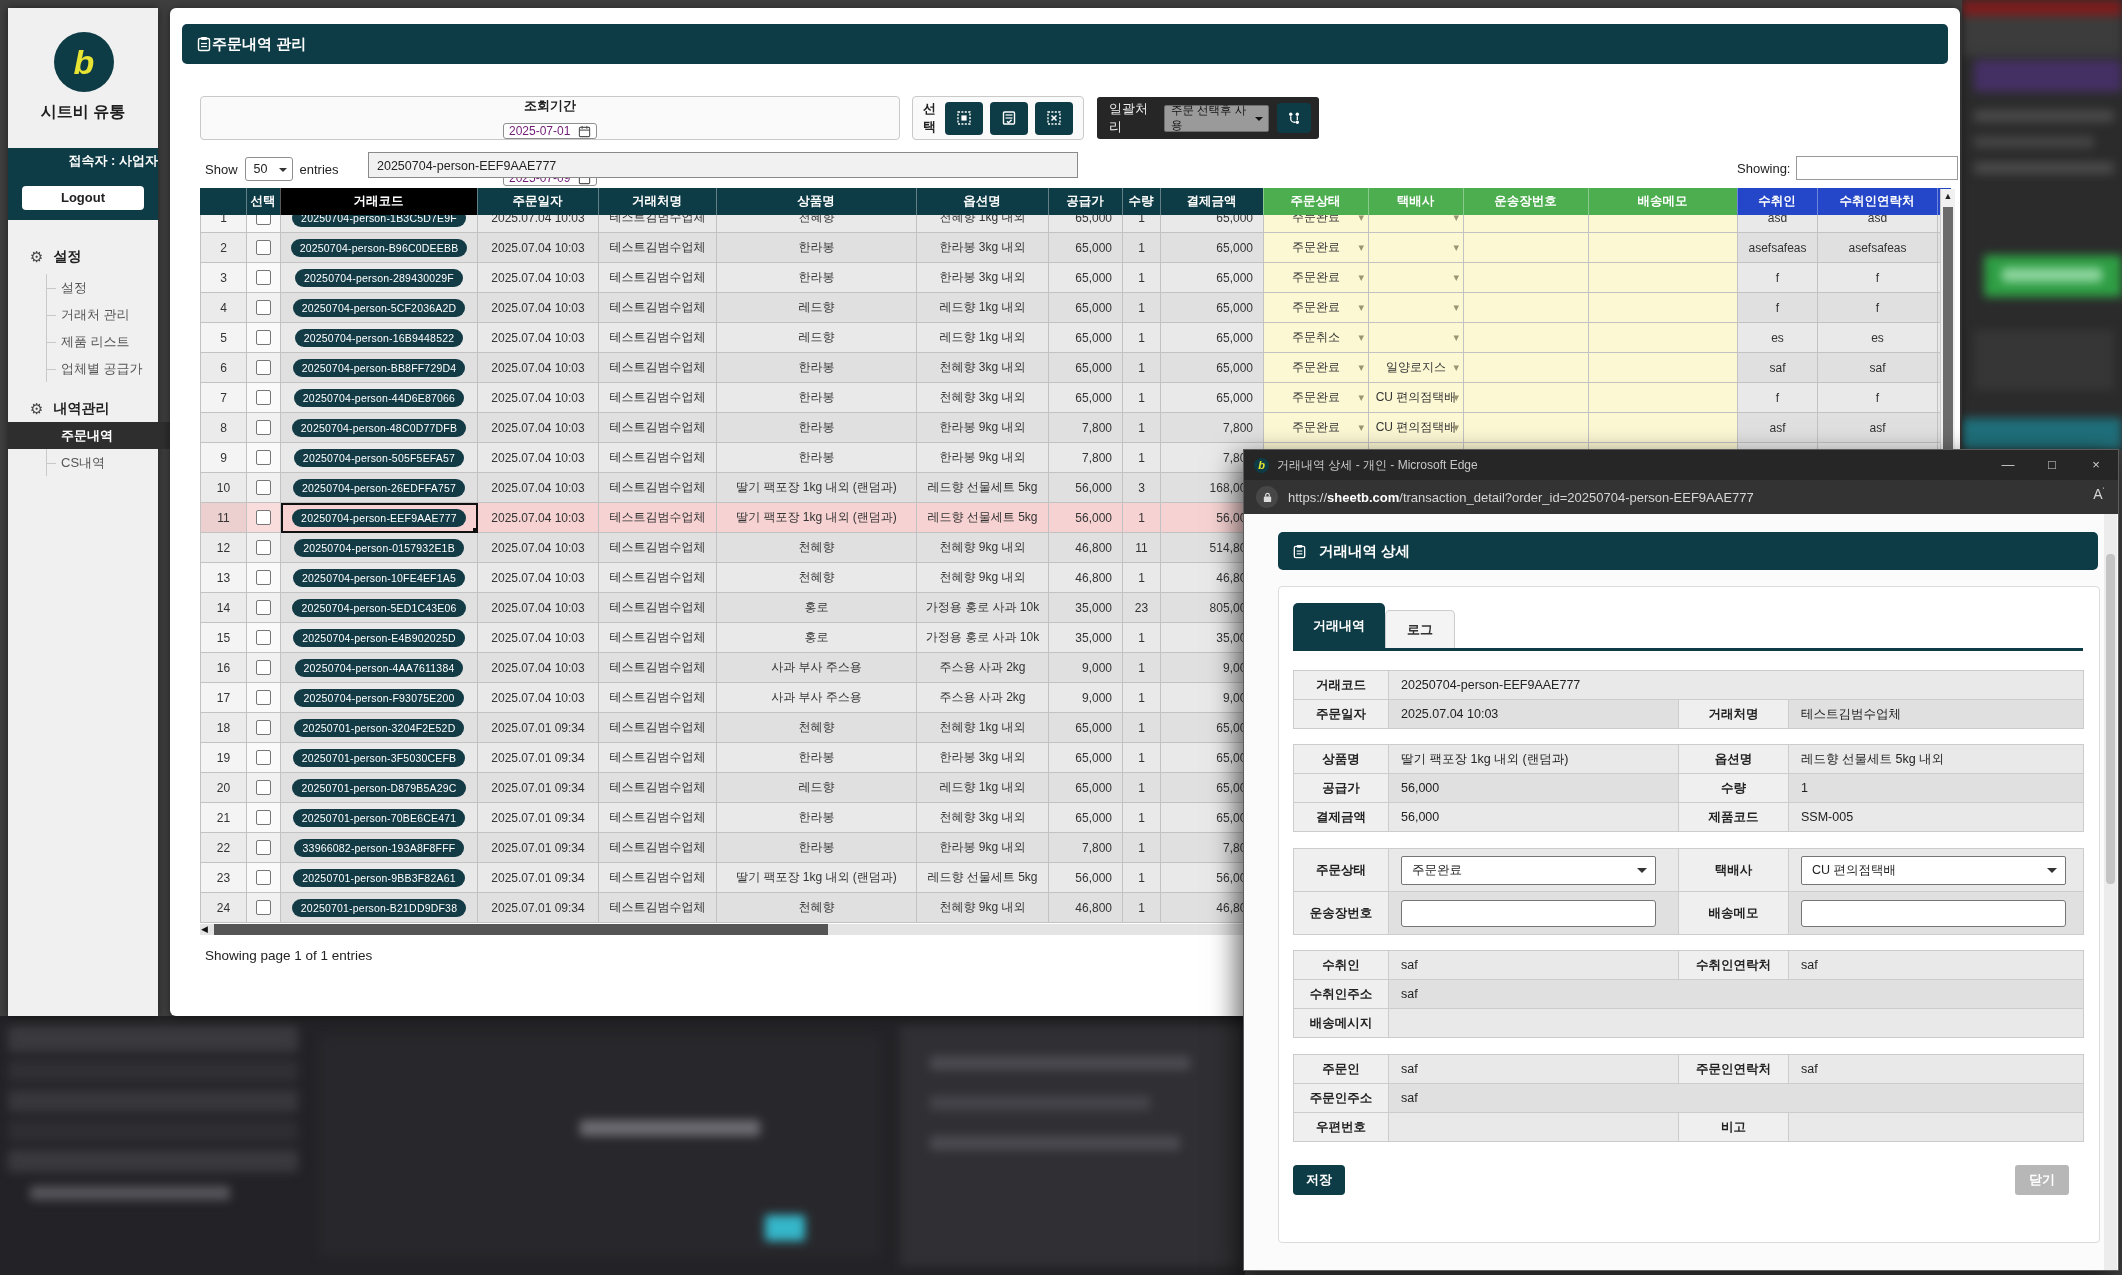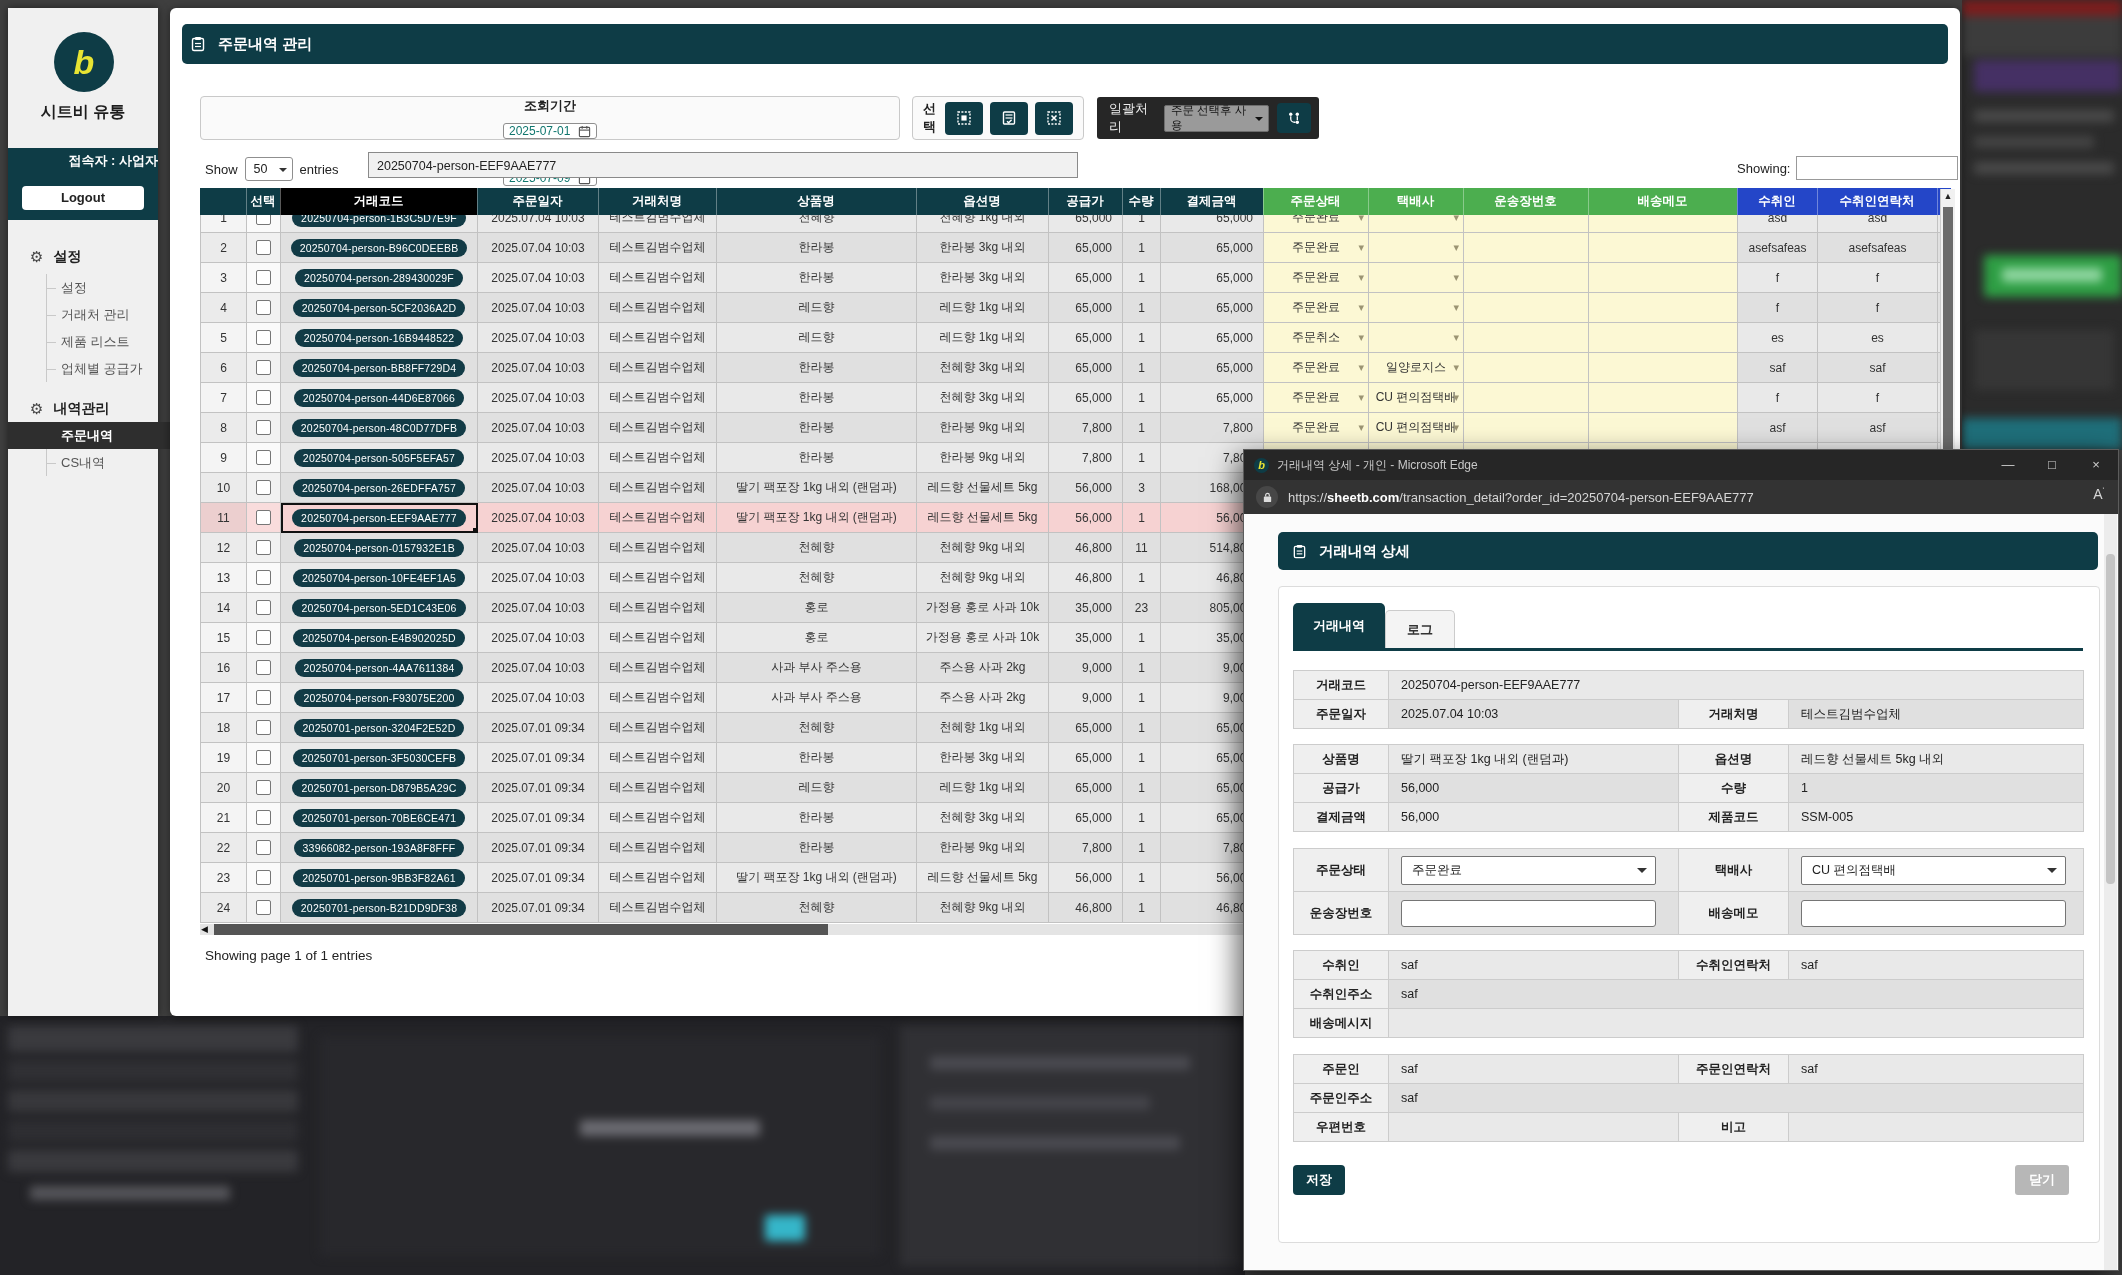--- a/index.html
+++ b/index.html
@@ -18,26 +18,26 @@
   .logout-btn{position:absolute;left:14px;top:38px;width:122px;height:24px;background:#fff;border-radius:4px;text-align:center;line-height:24px;font-size:13px;font-weight:bold;color:#222;cursor:pointer;}
   .sec-title{position:absolute;left:0;width:100%;display:flex;align-items:center;gap:10px;padding-left:22px;box-sizing:border-box;font-size:14px;font-weight:bold;color:#222;}
   .gear{font-size:15px;color:#444;}
   .tree{position:absolute;left:38px;margin:0;padding:0;list-style:none;border-left:1px solid #c9c9c9;width:112px;}
   .tree li{position:relative;height:27px;line-height:27px;padding-left:14px;font-size:13px;color:#555;cursor:pointer;}
   .tree li::before{content:"";position:absolute;left:0;top:50%;width:9px;height:1px;background:#c9c9c9;}
   .tree li.active{background:#2e2e2e;color:#fff;font-weight:bold;margin-left:-39px;padding-left:53px;width:136px;}
   .tree li.active::before{display:none;}
   
   .main-card{position:absolute;left:170px;top:8px;width:1790px;height:1008px;background:#fff;border-radius:6px;box-shadow:0 1px 10px rgba(0,0,0,.45);}
-  .title-bar{position:absolute;left:182px;top:24px;width:1766px;height:40px;background:#0e3c46;border-radius:5px;display:flex;align-items:center;gap:12px;padding-left:8px;box-sizing:border-box;}
+  .title-bar{position:absolute;left:182px;top:24px;width:1766px;height:40px;background:#0e3c46;border-radius:5px;display:flex;align-items:center;padding-left:14px;box-sizing:border-box;}
   .title-bar .tt{color:#fff;font-size:15px;font-weight:bold;}
   .grp{position:absolute;display:flex;align-items:center;border:1px solid #c9c9c9;border-radius:4px;background:#fafafa;box-sizing:border-box;}
   .grp1{left:200px;top:96px;width:700px;height:44px;padding:0 10px;gap:8px;flex-direction:column;}
   .grp-lab{font-size:13px;font-weight:bold;color:#222;}
-  .date-inp{display:flex;align-items:center;justify-content:space-between;width:94px;height:28px;border:1px solid #8f8f8f;border-radius:3px;background:#fff;font-size:12px;color:#0f766e;padding:0 5px;box-sizing:border-box;cursor:text;}
+  .date-inp{display:flex;align-items:center;justify-content:space-between;width:94px;height:28px;border:1px solid #8f8f8f;border-radius:3px;background:#fff;font-size:12px;color:#701a75;padding:0 5px;box-sizing:border-box;cursor:text;}
   .fselect{position:relative;height:30px;border:1px solid #878787;border-radius:3px;background:#fff;font-size:12.5px;font-weight:bold;color:#000000;display:flex;align-items:center;padding:0 22px 0 8px;box-sizing:border-box;cursor:pointer;}
   .fselect::after{content:"";position:absolute;right:7px;top:12px;border:4.5px solid transparent;border-top-color:#333;}
   .tealbtn{width:38px;height:33px;background:#0e3c46;border-radius:4px;display:flex;align-items:center;justify-content:center;cursor:pointer;flex:none;}
   .grp2{left:912px;top:96px;width:172px;height:44px;padding:0 10px;gap:7px;}
   .batch{position:absolute;left:1097px;top:97px;width:222px;height:42px;background:#262626;border-radius:3px;display:flex;align-items:center;gap:8px;padding:0 8px 0 12px;box-sizing:border-box;}
   .batch-lab{color:#eee;font-size:13px;}
   .batch-sel{position:relative;width:114px;height:27px;background:#9a9a9a;border:1px solid #6e6e6e;border-radius:2px;font-size:11.5px;color:#111;display:flex;align-items:center;padding:0 16px 0 6px;box-sizing:border-box;cursor:pointer;}
   .batch-sel::after{content:"";position:absolute;right:5px;top:11px;border:4px solid transparent;border-top-color:#111;}
   .entries-row{position:absolute;left:205px;top:157px;display:flex;align-items:center;gap:7px;font-size:13px;color:#222;}
   .mini-sel{position:relative;width:48px;height:24px;border:1px solid #8f8f8f;border-radius:3px;background:#fff;font-size:12.5px;display:flex;align-items:center;padding-left:8px;box-sizing:border-box;cursor:pointer;}

